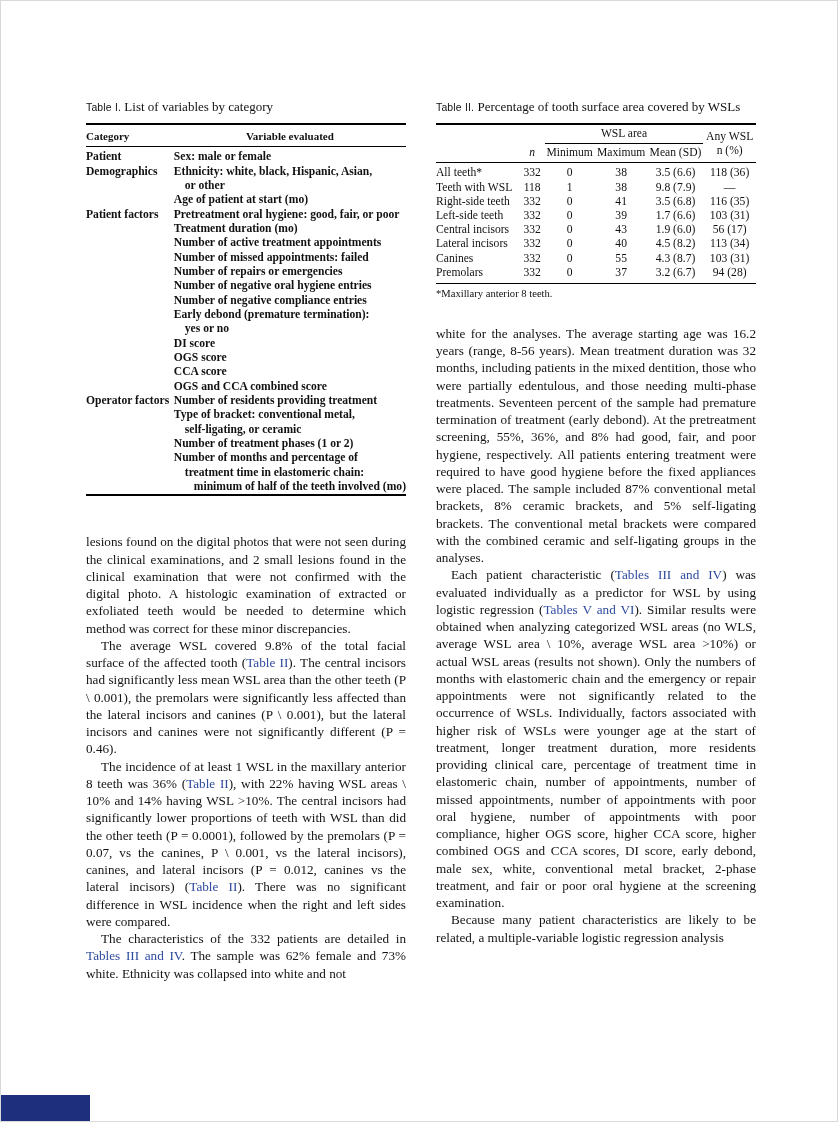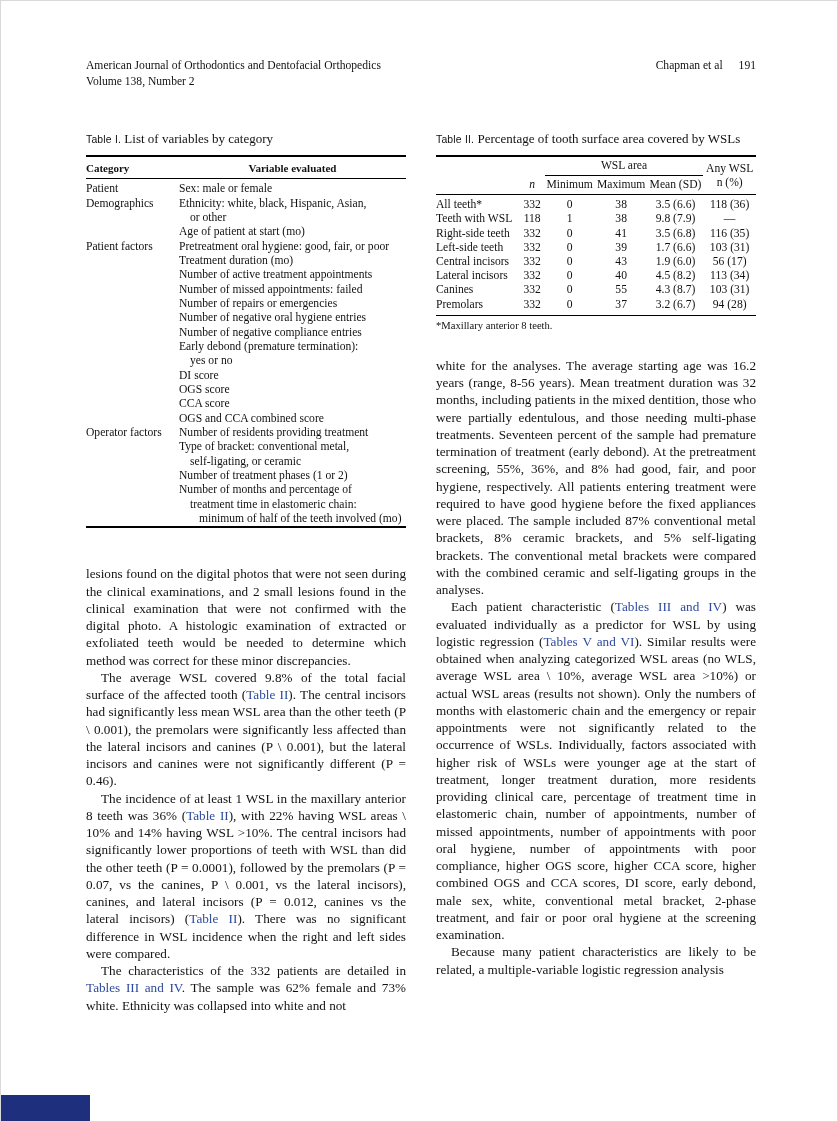--- a/index.html
+++ b/index.html
@@ -21,21 +21,21 @@
   .tbl-caption { font-size:13px; line-height:1.3; margin-bottom:7px; }
   .cap-label { font-family:"Liberation Sans", sans-serif; font-size:10.4px; letter-spacing:.2px; }
 
   table { width:100%; border-collapse:collapse; color:#111; }
 
   .t1 { border-top:2px solid #000; border-bottom:2px solid #000;
     font-size:11.6px; line-height:14.35px; }
   .t1 th { border-bottom:1px solid #000; font-weight:bold; padding:4px 0 3px; font-size:11px; }
   .t1 .cat-h { text-align:left; width:93px; }
   .t1 .var-h { text-align:center; }
-  .t1 td { vertical-align:top; white-space:nowrap; }
+  .t1 td { vertical-align:top; white-space:nowrap;font-weight:bold; }
   .t1 td.cat { width:93px; padding-right:4px; }
   .t1 tbody tr:first-child td { padding-top:3px; }
   .t1 tbody tr:last-child td { padding-bottom:0; }
   .t1 td.ind1 { padding-left:11px; }
   .t1 td.ind2 { padding-left:20px; }
 
   .t2 { border-top:2px solid #000; border-bottom:1px solid #000;
     font-size:11.6px; line-height:14.2px; }
   .t2 thead th { font-weight:normal; padding:2px 0; vertical-align:bottom; }
   .t2 th.group { border-bottom:1px solid #000; text-align:center; padding-bottom:2px; }
@@ -64,29 +64,20 @@
 
   .corner-bar { position:absolute; left:0; bottom:0; width:89px; height:26px;
     background:var(--corner-color, #1e2f7d); }
 </style>
 </head>
 <body>
 
 <div class="page">
   <div class="content">
 
-    <header class="pg-header">
-      <div class="hdr-left">
-        <div>American Journal of Orthodontics and Dentofacial Orthopedics</div>
-        <div>Volume 138, Number 2</div>
-      </div>
-      <div class="hdr-right">
-        <span>Chapman et al</span><span class="pgnum">191</span>
-      </div>
-    </header>
 
     <div class="columns">
 
       <div class="col">
         <section class="tbl-section">
           <div class="tbl-caption">
             <span class="cap-label">Table I.</span>
             <span class="cap-title">List of variables by category</span>
           </div>
           <table class="t1" id="table1">

